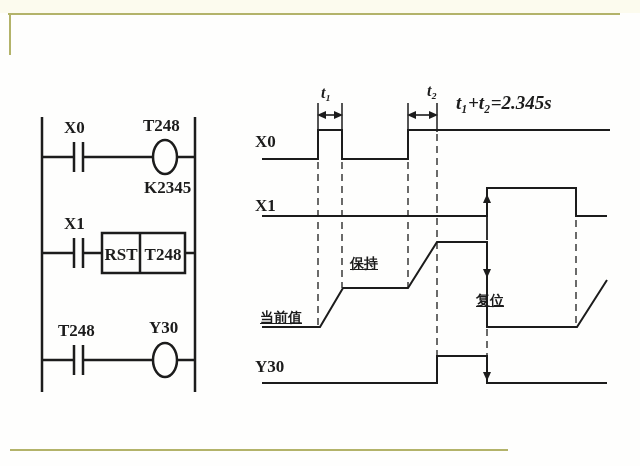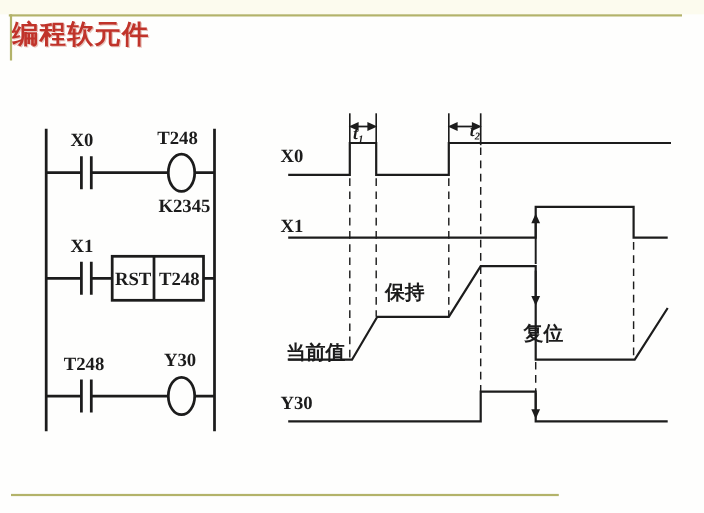--- a/index.html
+++ b/index.html
@@ -14,36 +14,35 @@
     font-size:24px;font-weight:bold;color:#c0332a;letter-spacing:1px;
     text-shadow:1px 1px 0 rgba(190,90,70,.35);
   }
   .watermark{
     position:absolute;right:6px;top:433px;font-family:"Liberation Sans","DejaVu Sans",sans-serif;
     font-size:17px;font-weight:bold;color:#97977f;letter-spacing:1px;
     text-shadow:1px 1px 0 #ffffff;
   }
   svg.layer{position:absolute;left:0;top:0;}
   .lbl{position:absolute;font-weight:bold;font-size:17px;white-space:nowrap;line-height:1;}
-  .lbl.cn{font-size:18px;}
-  .lbl.it{font-weight:bold;font-style:italic;font-size:16px;margin-top:29px;}
+  .lbl.cn{font-size:14px;text-decoration:underline;}
+  .lbl.it{font-weight:bold;font-style:italic;font-size:16px;}
   .formula{position:absolute;font-style:italic;font-weight:bold;font-size:19px;white-space:nowrap;line-height:1;}
   .boxlbl{position:absolute;font-weight:bold;font-size:17px;line-height:1;transform:translate(-50%,-50%);}
 </style>
 </head>
 <body>
 
 <div class="canvas">
 
   <div class="top-strip"></div>
   <div class="border-line" style="left:8px;top:13px;width:612px;height:2px;"></div>
   <div class="border-line" style="left:9px;top:13px;width:2px;height:42px;"></div>
   <div class="border-line" style="left:10px;top:449px;width:498px;height:2px;"></div>
 
-  <div class="page-title">编程软元件</div>
 
   <svg class="layer" width="640" height="466" viewBox="0 0 640 466">
     <g stroke="#1c1c1c" stroke-width="2.5" fill="none">
       <path d="M42,117 V392"></path>
       <path d="M195,117 V392"></path>
 
       <path d="M42,157 H74 M83,157 H153 M177,157 H195"></path>
       <path d="M74,142 V172 M83,142 V172"></path>
       <ellipse cx="165" cy="157" rx="12" ry="17"></ellipse>
 
@@ -91,20 +90,21 @@
   <span class="lbl" style="left:143px;top:117px;">T248</span>
   <span class="lbl" style="left:144px;top:179px;">K2345</span>
   <span class="lbl" style="left:64px;top:215px;">X1</span>
   <span class="boxlbl" style="left:121px;top:254px;">RST</span>
   <span class="boxlbl" style="left:163px;top:254px;">T248</span>
   <span class="lbl" style="left:58px;top:322px;">T248</span>
   <span class="lbl" style="left:149px;top:319px;">Y30</span>
 
   <span class="lbl it" style="left:321px;top:85px;">t₁</span>
   <span class="lbl it" style="left:427px;top:83px;">t₂</span>
+  <span class="formula" style="left:456px;top:93px;">t₁+t₂=2.345s</span>
   <span class="lbl" style="left:255px;top:133px;">X0</span>
   <span class="lbl" style="left:255px;top:197px;">X1</span>
   <span class="lbl cn" style="left:260px;top:311px;text-align:center;">当前值</span>
   <span class="lbl" style="left:255px;top:358px;">Y30</span>
   <span class="lbl cn" style="left:350px;top:257px;">保持</span>
   <span class="lbl cn" style="left:476px;top:294px;">复位</span>
 
 </div>
 
 </body></html>

